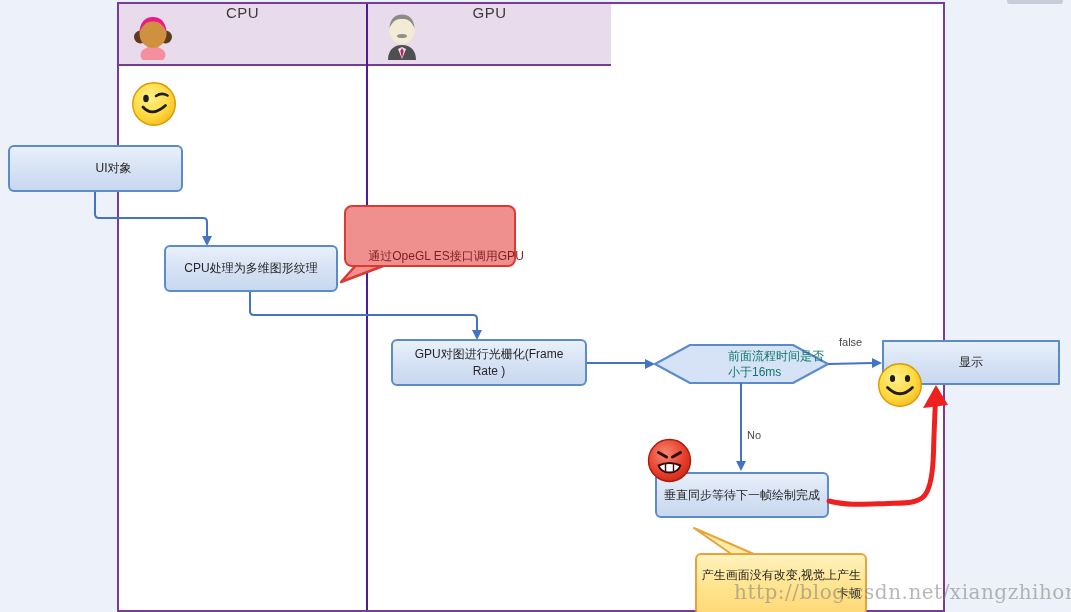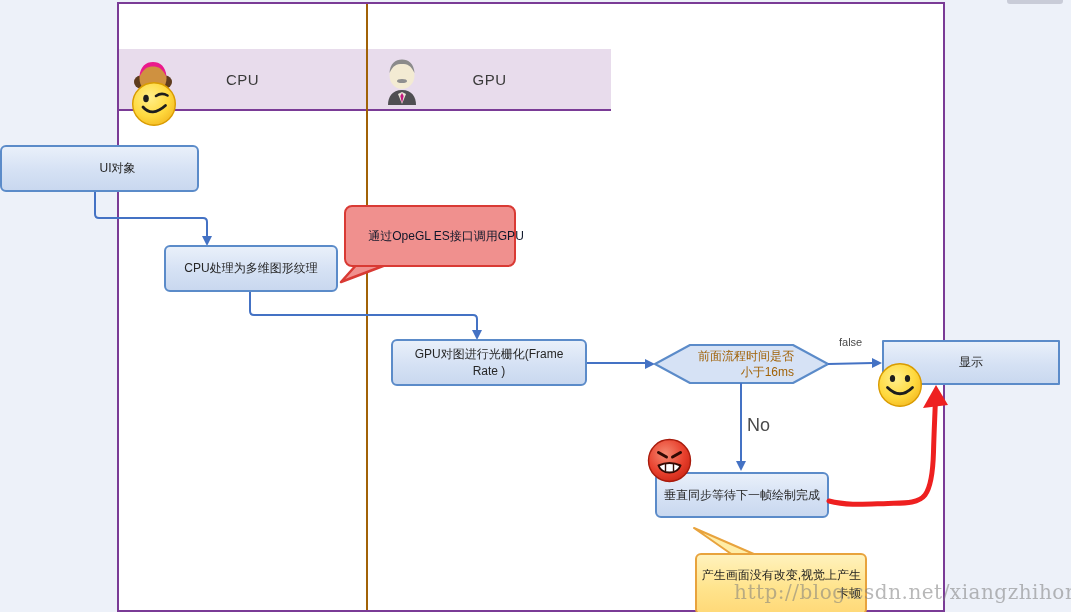--- a/index.html
+++ b/index.html
@@ -14,61 +14,61 @@
   }
   
   .lane-frame {
     position:absolute; left:117px; top:2px; width:828px; height:610px;
     border:2px solid #7a3b96;
     display:flex; flex-direction:row;
     background:#fff;
     z-index:0;
   }
   .lane { position:relative; height:100%; background:#fff; }
-  .lane + .lane { border-left:2px solid #a16207; }
+  .lane + .lane { border-left:2px solid #4c1d95; }
   .lane-header {
     position:relative; height:62px;
     background:#e8dcec;
     border-bottom:2px solid #7a3b96;
-    display:flex; align-items:center; justify-content:center;margin-top:45px;
+    display:flex; justify-content:center;
   }
   .lane-header .avatar { position:absolute; left:14px; top:6px; }
   .lane-label { font-size:15px; color:#3a3a3a; letter-spacing:0.5px; }
 
   
   .node {
     position:absolute; z-index:3;
     background:linear-gradient(180deg,#e9f0fa 0%,#d5e1f4 55%,#c9d8ef 100%);
     border:2px solid #5b8bc9; border-radius:6px;
     display:flex; align-items:center; justify-content:center;
     text-align:center; font-size:12px; color:#262626; line-height:1.35;
     padding:2px 4px;
   }
   .callout-red {
     position:absolute; z-index:3;
     background:#f0908e;
     border:2.5px solid #d93a34; border-radius:8px;
-    display:flex; align-items:center; justify-content:center;
-    text-align:center; font-size:12px; color:#0f172a; white-space:nowrap;padding-left:32px;
+    display:flex; align-items:flex-end; justify-content:center;
+    text-align:center; font-size:12px; color:#7f1d1d; white-space:nowrap;padding-left:32px;
   }
   .callout-yellow {
     position:absolute; z-index:3;
     background:linear-gradient(180deg,#fff2bd 0%,#ffe48e 55%,#ffd978 100%);
     border:2px solid #e8a33d; border-radius:6px;
     display:flex; align-items:center; justify-content:center;
     text-align:center; font-size:12px; color:#1c1c1c; line-height:1.5;
   }
   .decision-text {
     position:absolute; z-index:3;
     display:flex; align-items:center; justify-content:center;
-    text-align:right; font-size:12px; color:#a16207; line-height:1.35;
+    text-align:left; font-size:12px; color:#0f766e; line-height:1.35;margin-left:40px;
   }
   .edge-label { position:absolute; z-index:3; color:#4a4a4a; }
   #false-label { left:839px; top:336px; font-size:11px; }
-  #no-label   { left:747px; top:415px; font-size:18px; }
+  #no-label   { left:747px; top:429px; font-size:11px; }
 
   .overlay { position:absolute; left:0; top:0; z-index:2; }
   .marker-layer { position:absolute; left:0; top:0; z-index:4; }
   .emoji { position:absolute; z-index:5; }
 
   .watermark {
     position:absolute; left:698px; top:580px; z-index:6;
     font-family:"DejaVu Serif","Liberation Serif",serif;
     font-size:20px; letter-spacing:0.5px;
     color:rgba(125,125,125,0.55);
@@ -133,21 +133,21 @@
   </g>
   <g fill="#4472c4">
     <polygon points="207,246 202,236 212,236"></polygon>
     <polygon points="477,340 472,330 482,330"></polygon>
     <polygon points="655,364 645,359 645,369"></polygon>
     <polygon points="882,363 872,358 872,368"></polygon>
     <polygon points="741,471 736,461 746,461"></polygon>
   </g>
 </svg>
 
-<div class="node" style="left:0; top:145px; width:199px; height:47px;padding-left:40px;">
+<div class="node" style="left:8px; top:145px; width:175px; height:47px;padding-left:40px;">
   <span>UI对象</span>
 </div>
 
 <div class="node" style="left:164px; top:245px; width:174px; height:47px;">
   <span>CPU处理为多维图形纹理</span>
 </div>
 
 <div class="callout-red" style="left:344px; top:205px; width:172px; height:62px;">
   <span style="font-size:12px;">通过OpeGL ES接口调用GPU</span>
 </div>

